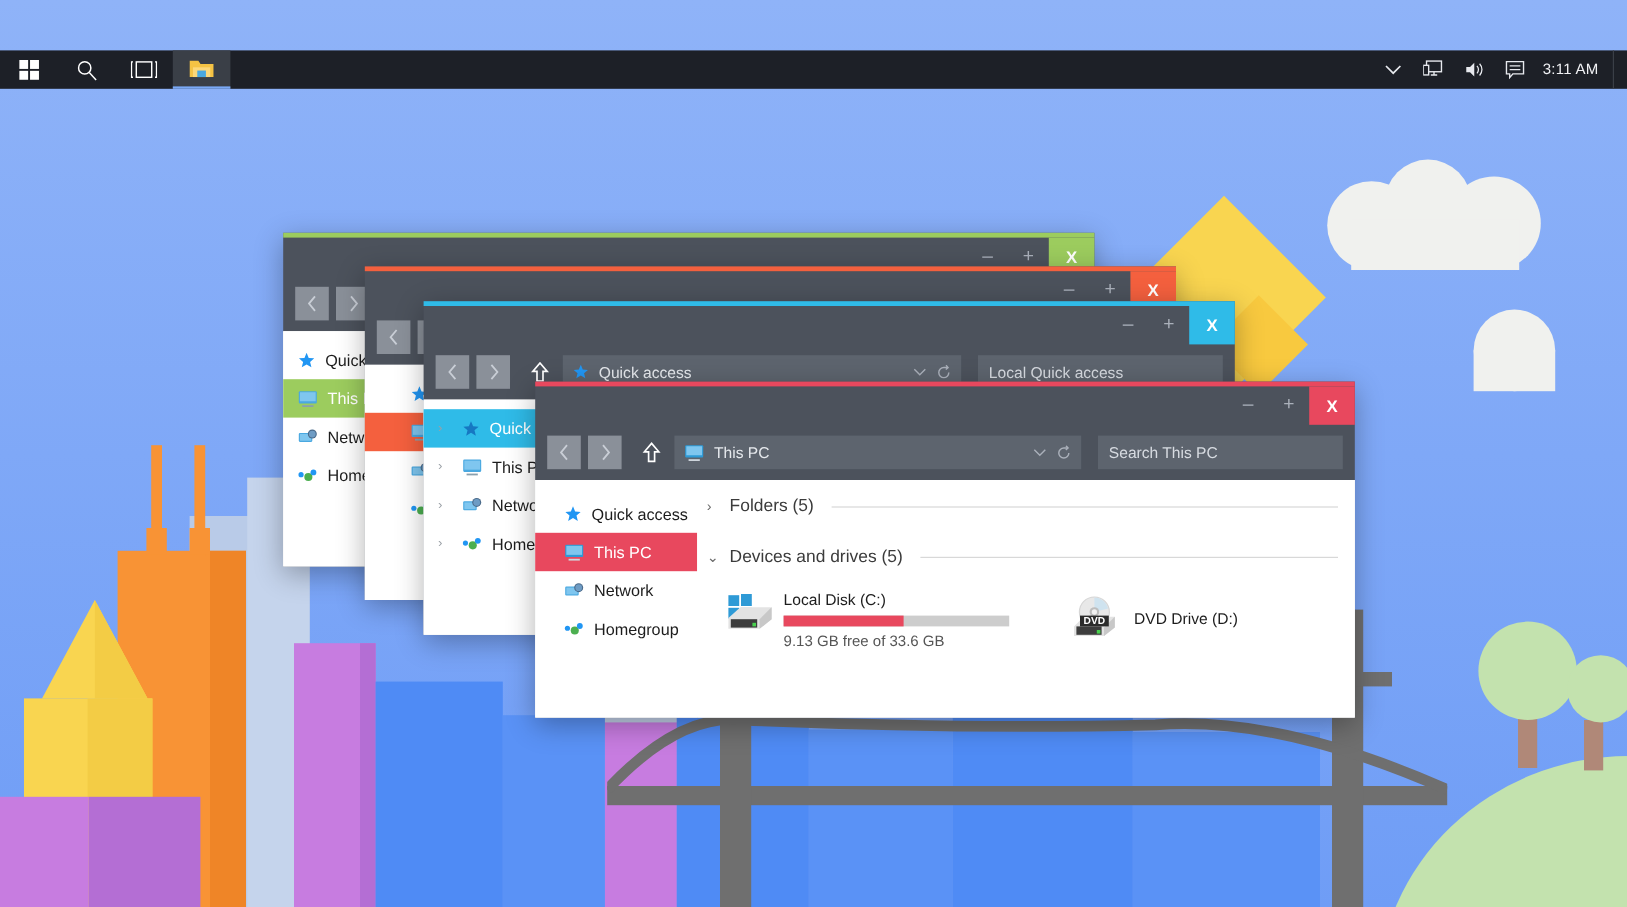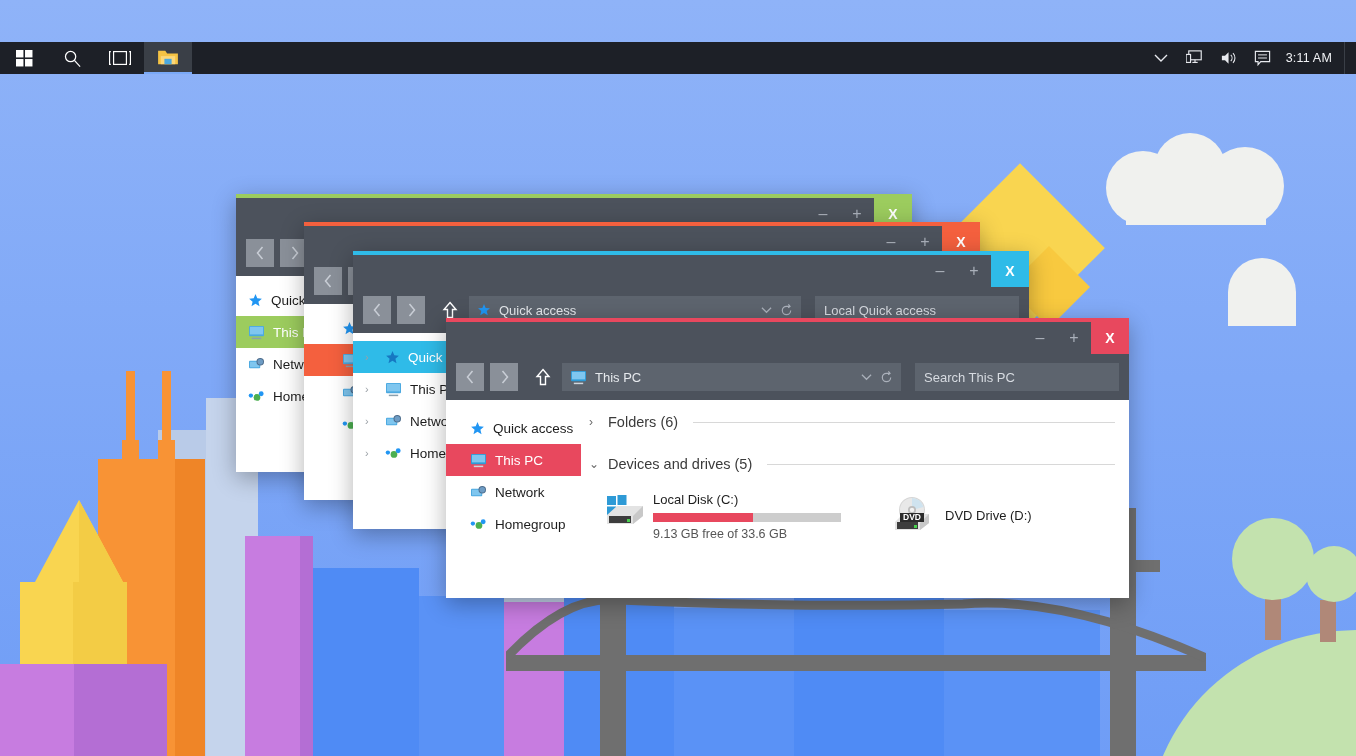--- a/index.html
+++ b/index.html
@@ -522,21 +522,21 @@
             </svg>
         </span>
         <span>Homegroup</span>
       </div>
     </div>
 
     <div class="content">
 
       <div class="group-head">
         <span class="gchev">›</span>
-        <span>Folders (6)</span>
+        <span>Folders (5)</span>
         <span class="rule"></span>
       </div>
 
       <div class="group-head" style="margin-top:18px;">
         <span class="gchev">⌄</span>
         <span>Devices and drives (5)</span>
         <span class="rule"></span>
       </div>
 
       <div class="drives">

